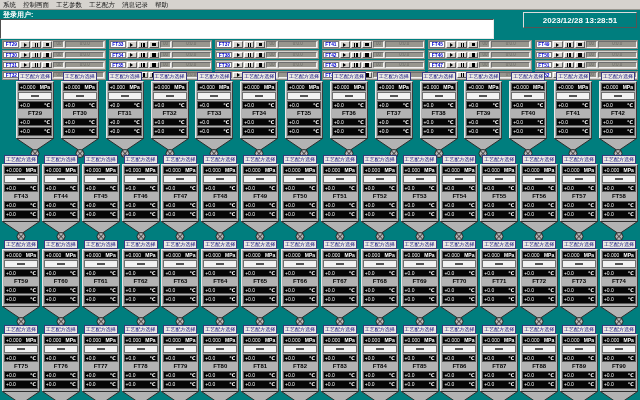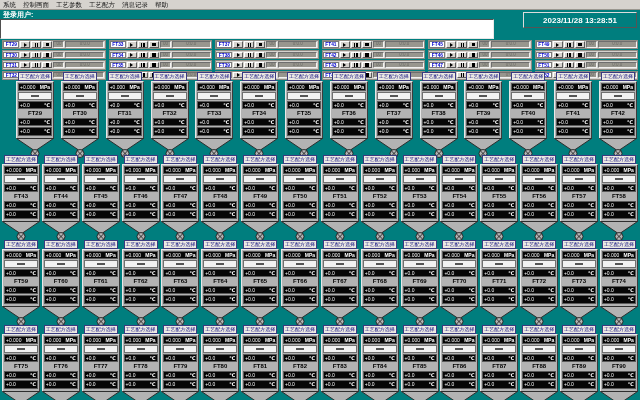--- a/index.html
+++ b/index.html
@@ -65,21 +65,21 @@
     <span class="menu-item">工艺参数</span>
     <span class="menu-item">工艺配方</span>
     <span class="menu-item">消息记录</span>
     <span class="menu-item">帮助</span>
   </div>
 
 <div class="login-label">登录用户:</div>
 <div class="login-box"></div>
 
 <div class="clock-box">
-  <span>2023/11/28 13:28:51</span>
+  <span>2023/12/28 13:28:51</span>
 </div>
 
 <div class="strip-area">
     <div class="s-col">
   <div class="strip">
     <span class="s-label">FT29</span>
     <button class="s-btn">
           <span class="i-play"></span>
         </button>
     <button class="s-btn">

